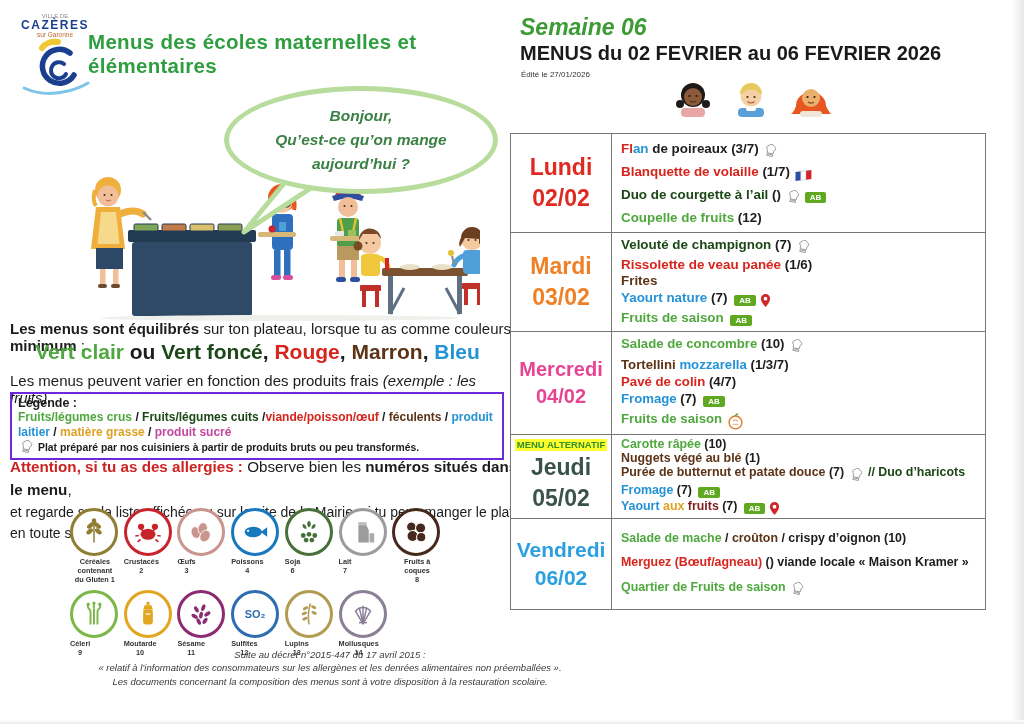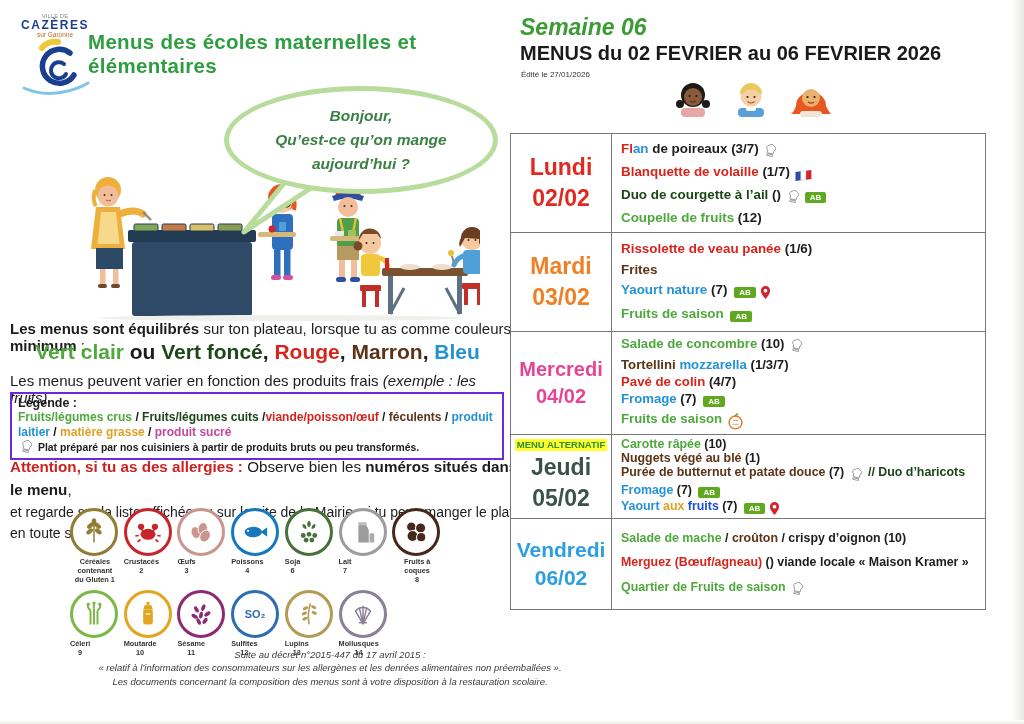--- a/index.html
+++ b/index.html
@@ -474,20 +474,26 @@
             </svg></span><span class="micon"><span class="bio">AB</span></span></div>
         <div class="iline"><span style="color: rgb(79, 168, 61);">Coupelle de fruits </span><span style="color: rgb(28, 28, 28);">(12)</span></div>
       </div>
     </div>
     <div class="mrow" style="height: 99px;">
       <div class="dcell" style="color: rgb(240, 128, 38); font-size: 23px; text-align: right;">
         <div>Mardi</div>
         <div>03/02</div>
       </div>
       <div class="icell" style="font-size: 13.4px;">
+        <div class="iline"><span style="color: rgb(28, 71, 22);">Velouté de champignon </span><span style="color: rgb(28, 28, 28);">(7) </span><span class="micon"><svg width="15" height="15" viewBox="0 0 20 20">
+              <g transform="rotate(12 10 10)">
+                <path d="M5.5 8 a3 3 0 0 1 1 -5.6 a4 4 0 0 1 7 0 a3 3 0 0 1 1 5.6 l-0.6 4.5 h-7.8z" fill="#fff" stroke="#909090" stroke-width="1.1"></path>
+                <path d="M6.2 13.8 h7.6 v2.2 h-7.6z" fill="#fff" stroke="#909090" stroke-width="1.1"></path>
+              </g>
+            </svg></span></div>
         <div class="iline"><span style="color: rgb(215, 36, 28);">Rissolette de veau panée </span><span style="color: rgb(28, 28, 28);">(1/6)</span></div>
         <div class="iline"><span style="color: rgb(92, 51, 23);">Frites</span></div>
         <div class="iline"><span style="color: rgb(36, 147, 214);">Yaourt nature </span><span style="color: rgb(28, 28, 28);">(7) </span><span class="micon"><span class="bio">AB</span></span><span class="micon"><svg width="11" height="15" viewBox="0 0 12 16">
               <path d="M6 1 C3.2 1 1 3.2 1 6 c0 3.8 5 9 5 9 s5 -5.2 5 -9 C11 3.2 8.8 1 6 1z" fill="#D0252B"></path>
               <circle cx="6" cy="6" r="2" fill="#fff"></circle>
             </svg></span></div>
         <div class="iline"><span style="color: rgb(79, 168, 61);">Fruits de saison </span><span class="micon"><span class="bio">AB</span></span></div>
       </div>
     </div>
     <div class="mrow" style="height: 103px;">
@@ -522,21 +528,21 @@
       <div class="icell" style="font-size: 12.4px;">
         <div class="iline"><span style="color: rgb(79, 168, 61);">Carotte râpée </span><span style="color: rgb(28, 28, 28);">(10)</span></div>
         <div class="iline"><span style="color: rgb(92, 51, 23);">Nuggets végé au blé </span><span style="color: rgb(28, 28, 28);">(1)</span></div>
         <div class="iline"><span style="color: rgb(92, 51, 23);">Purée de butternut et patate douce </span><span style="color: rgb(28, 28, 28);">(7) </span><span class="micon"><svg width="15" height="15" viewBox="0 0 20 20">
               <g transform="rotate(12 10 10)">
                 <path d="M5.5 8 a3 3 0 0 1 1 -5.6 a4 4 0 0 1 7 0 a3 3 0 0 1 1 5.6 l-0.6 4.5 h-7.8z" fill="#fff" stroke="#909090" stroke-width="1.1"></path>
                 <path d="M6.2 13.8 h7.6 v2.2 h-7.6z" fill="#fff" stroke="#909090" stroke-width="1.1"></path>
               </g>
             </svg></span><span style="color: rgb(28, 71, 22);"> // Duo d’haricots</span></div>
         <div class="iline"><span style="color: rgb(36, 147, 214);">Fromage </span><span style="color: rgb(28, 28, 28);">(7) </span><span class="micon"><span class="bio">AB</span></span></div>
-        <div class="iline"><span style="color: rgb(36, 147, 214);">Yaourt </span><span style="color: rgb(223, 160, 38);">aux </span><span style="color: #1d4ed8;">fruits </span><span style="color: rgb(28, 28, 28);">(7) </span><span class="micon"><span class="bio">AB</span></span><span class="micon"><svg width="11" height="15" viewBox="0 0 12 16">
+        <div class="iline"><span style="color: rgb(36, 147, 214);">Yaourt </span><span style="color: rgb(223, 160, 38);">aux </span><span style="color: #7f1d1d;">fruits </span><span style="color: rgb(28, 28, 28);">(7) </span><span class="micon"><span class="bio">AB</span></span><span class="micon"><svg width="11" height="15" viewBox="0 0 12 16">
               <path d="M6 1 C3.2 1 1 3.2 1 6 c0 3.8 5 9 5 9 s5 -5.2 5 -9 C11 3.2 8.8 1 6 1z" fill="#D0252B"></path>
               <circle cx="6" cy="6" r="2" fill="#fff"></circle>
             </svg></span></div>
       </div>
     </div>
     <div class="mrow" style="height: 90px;">
       <div class="dcell" style="color: rgb(43, 159, 224); font-size: 21px;">
         <div>Vendredi</div>
         <div>06/02</div>
       </div>

